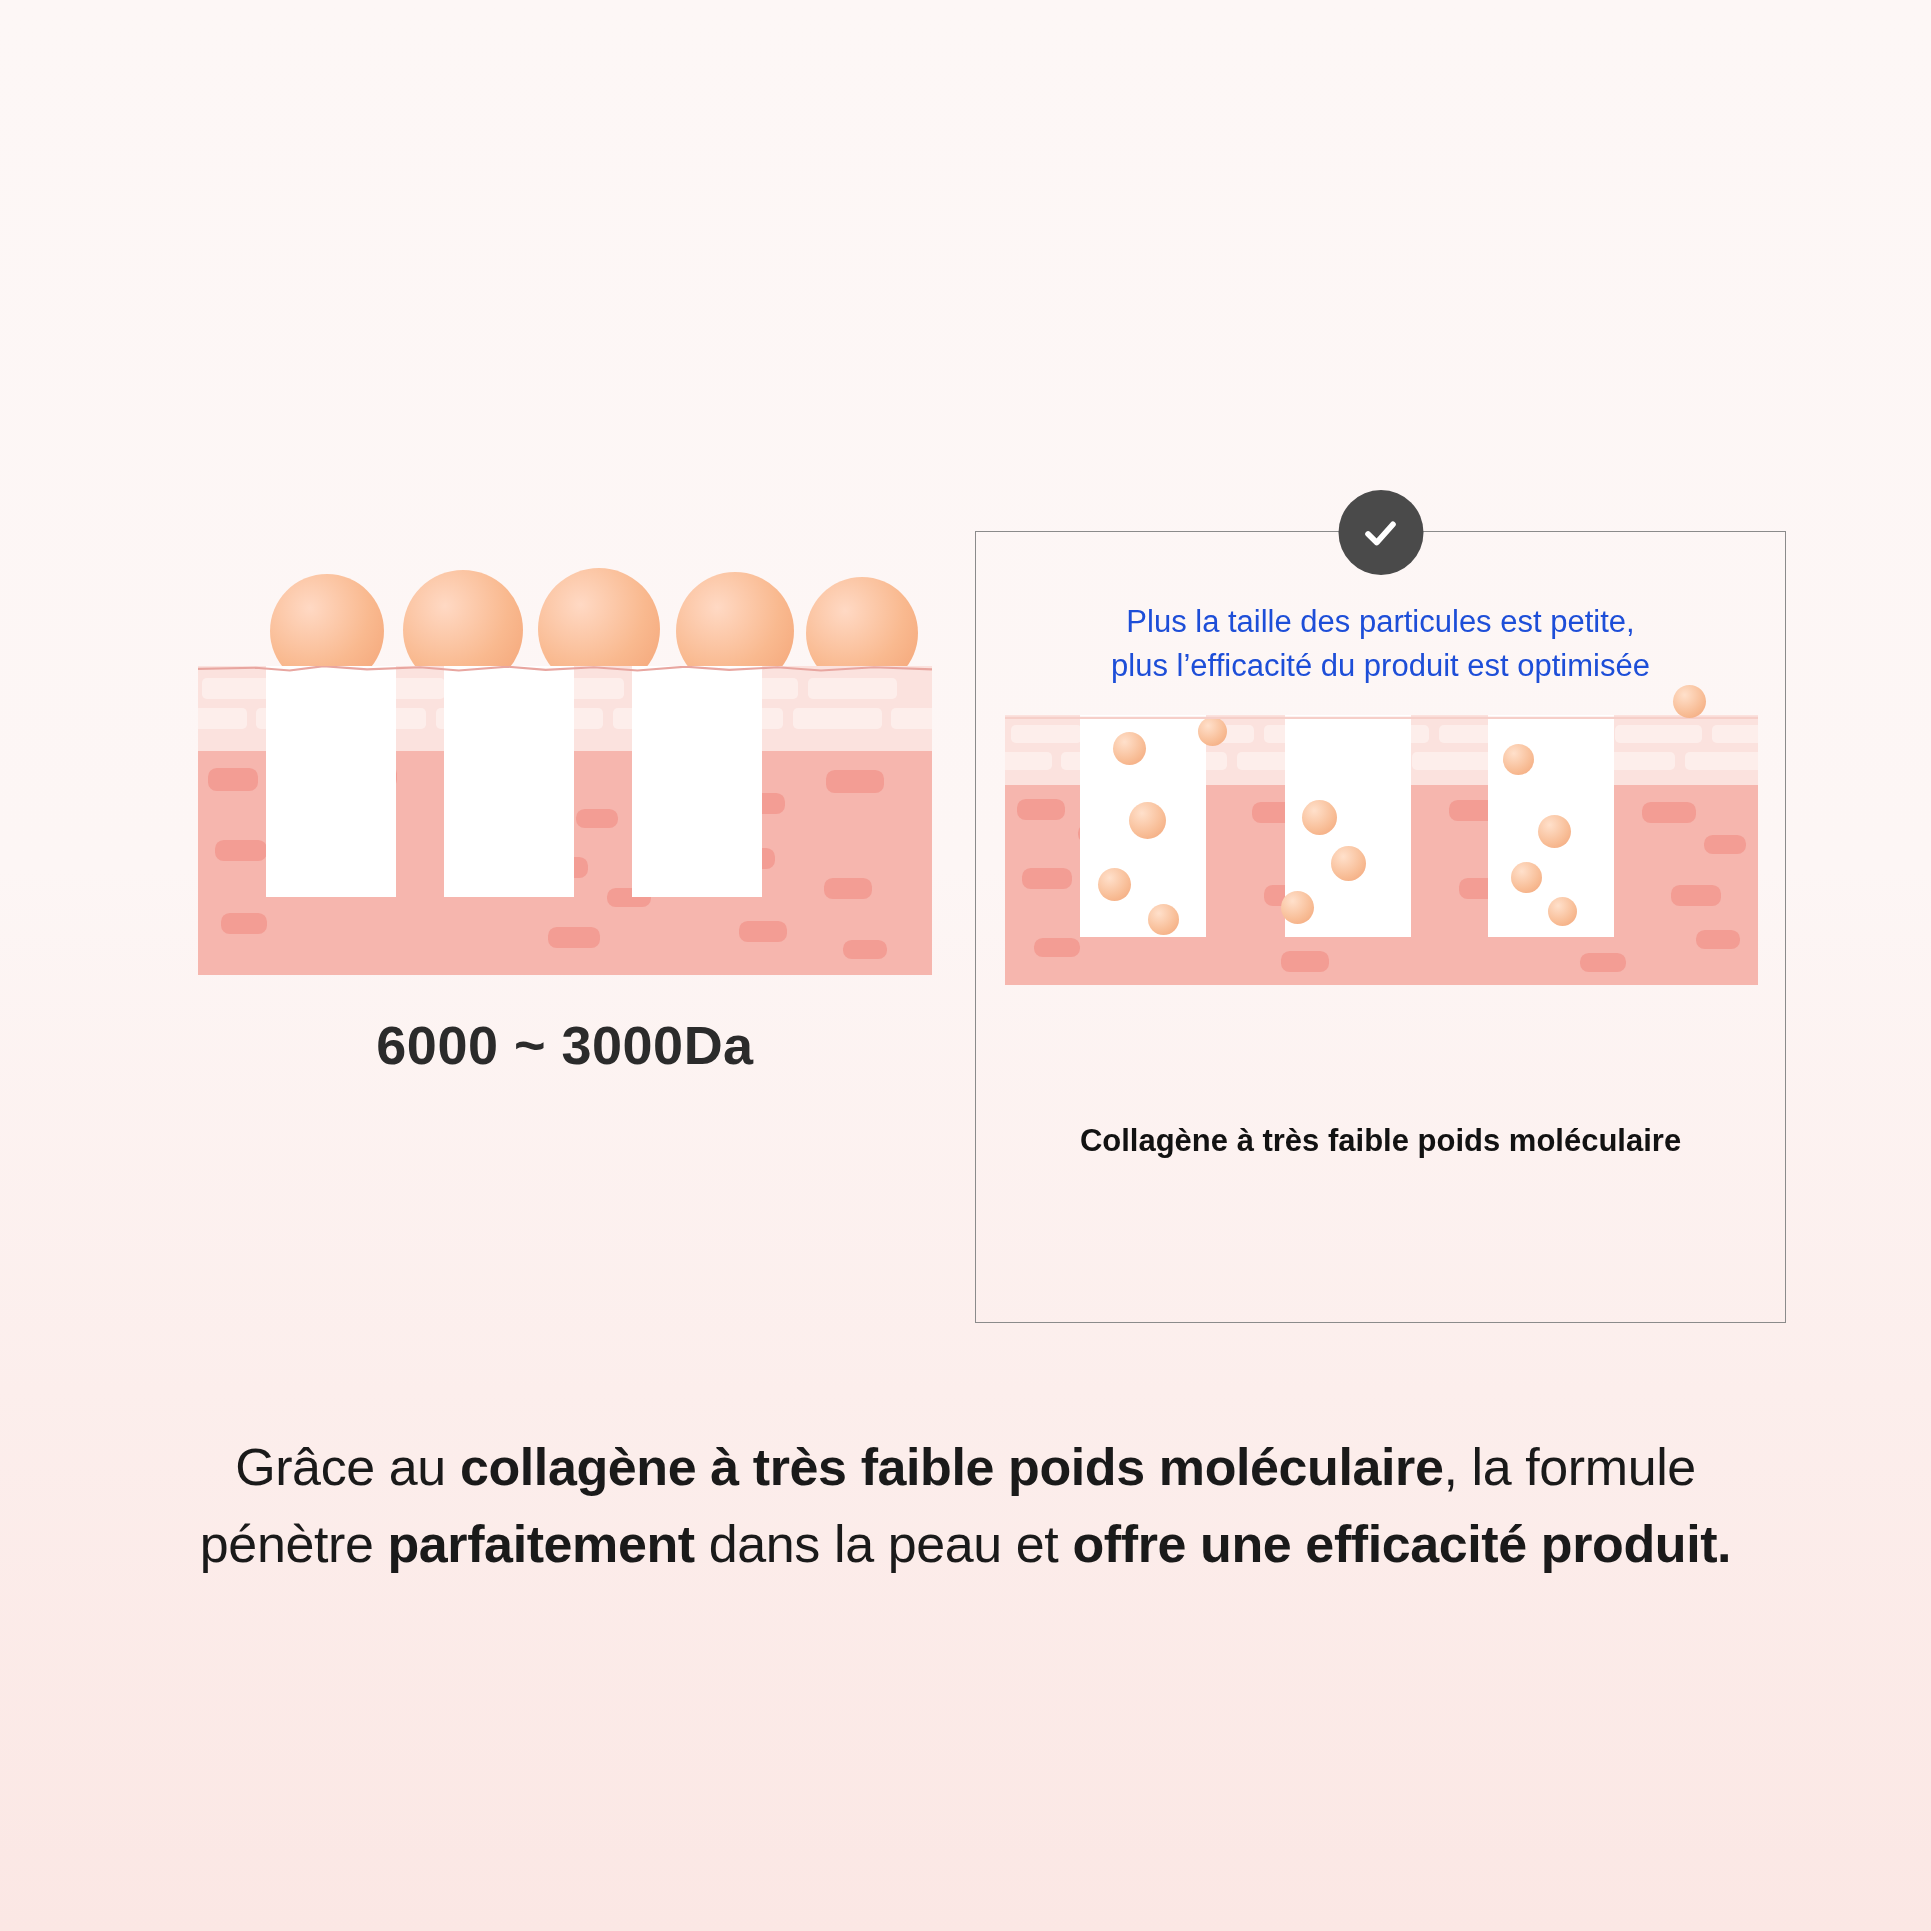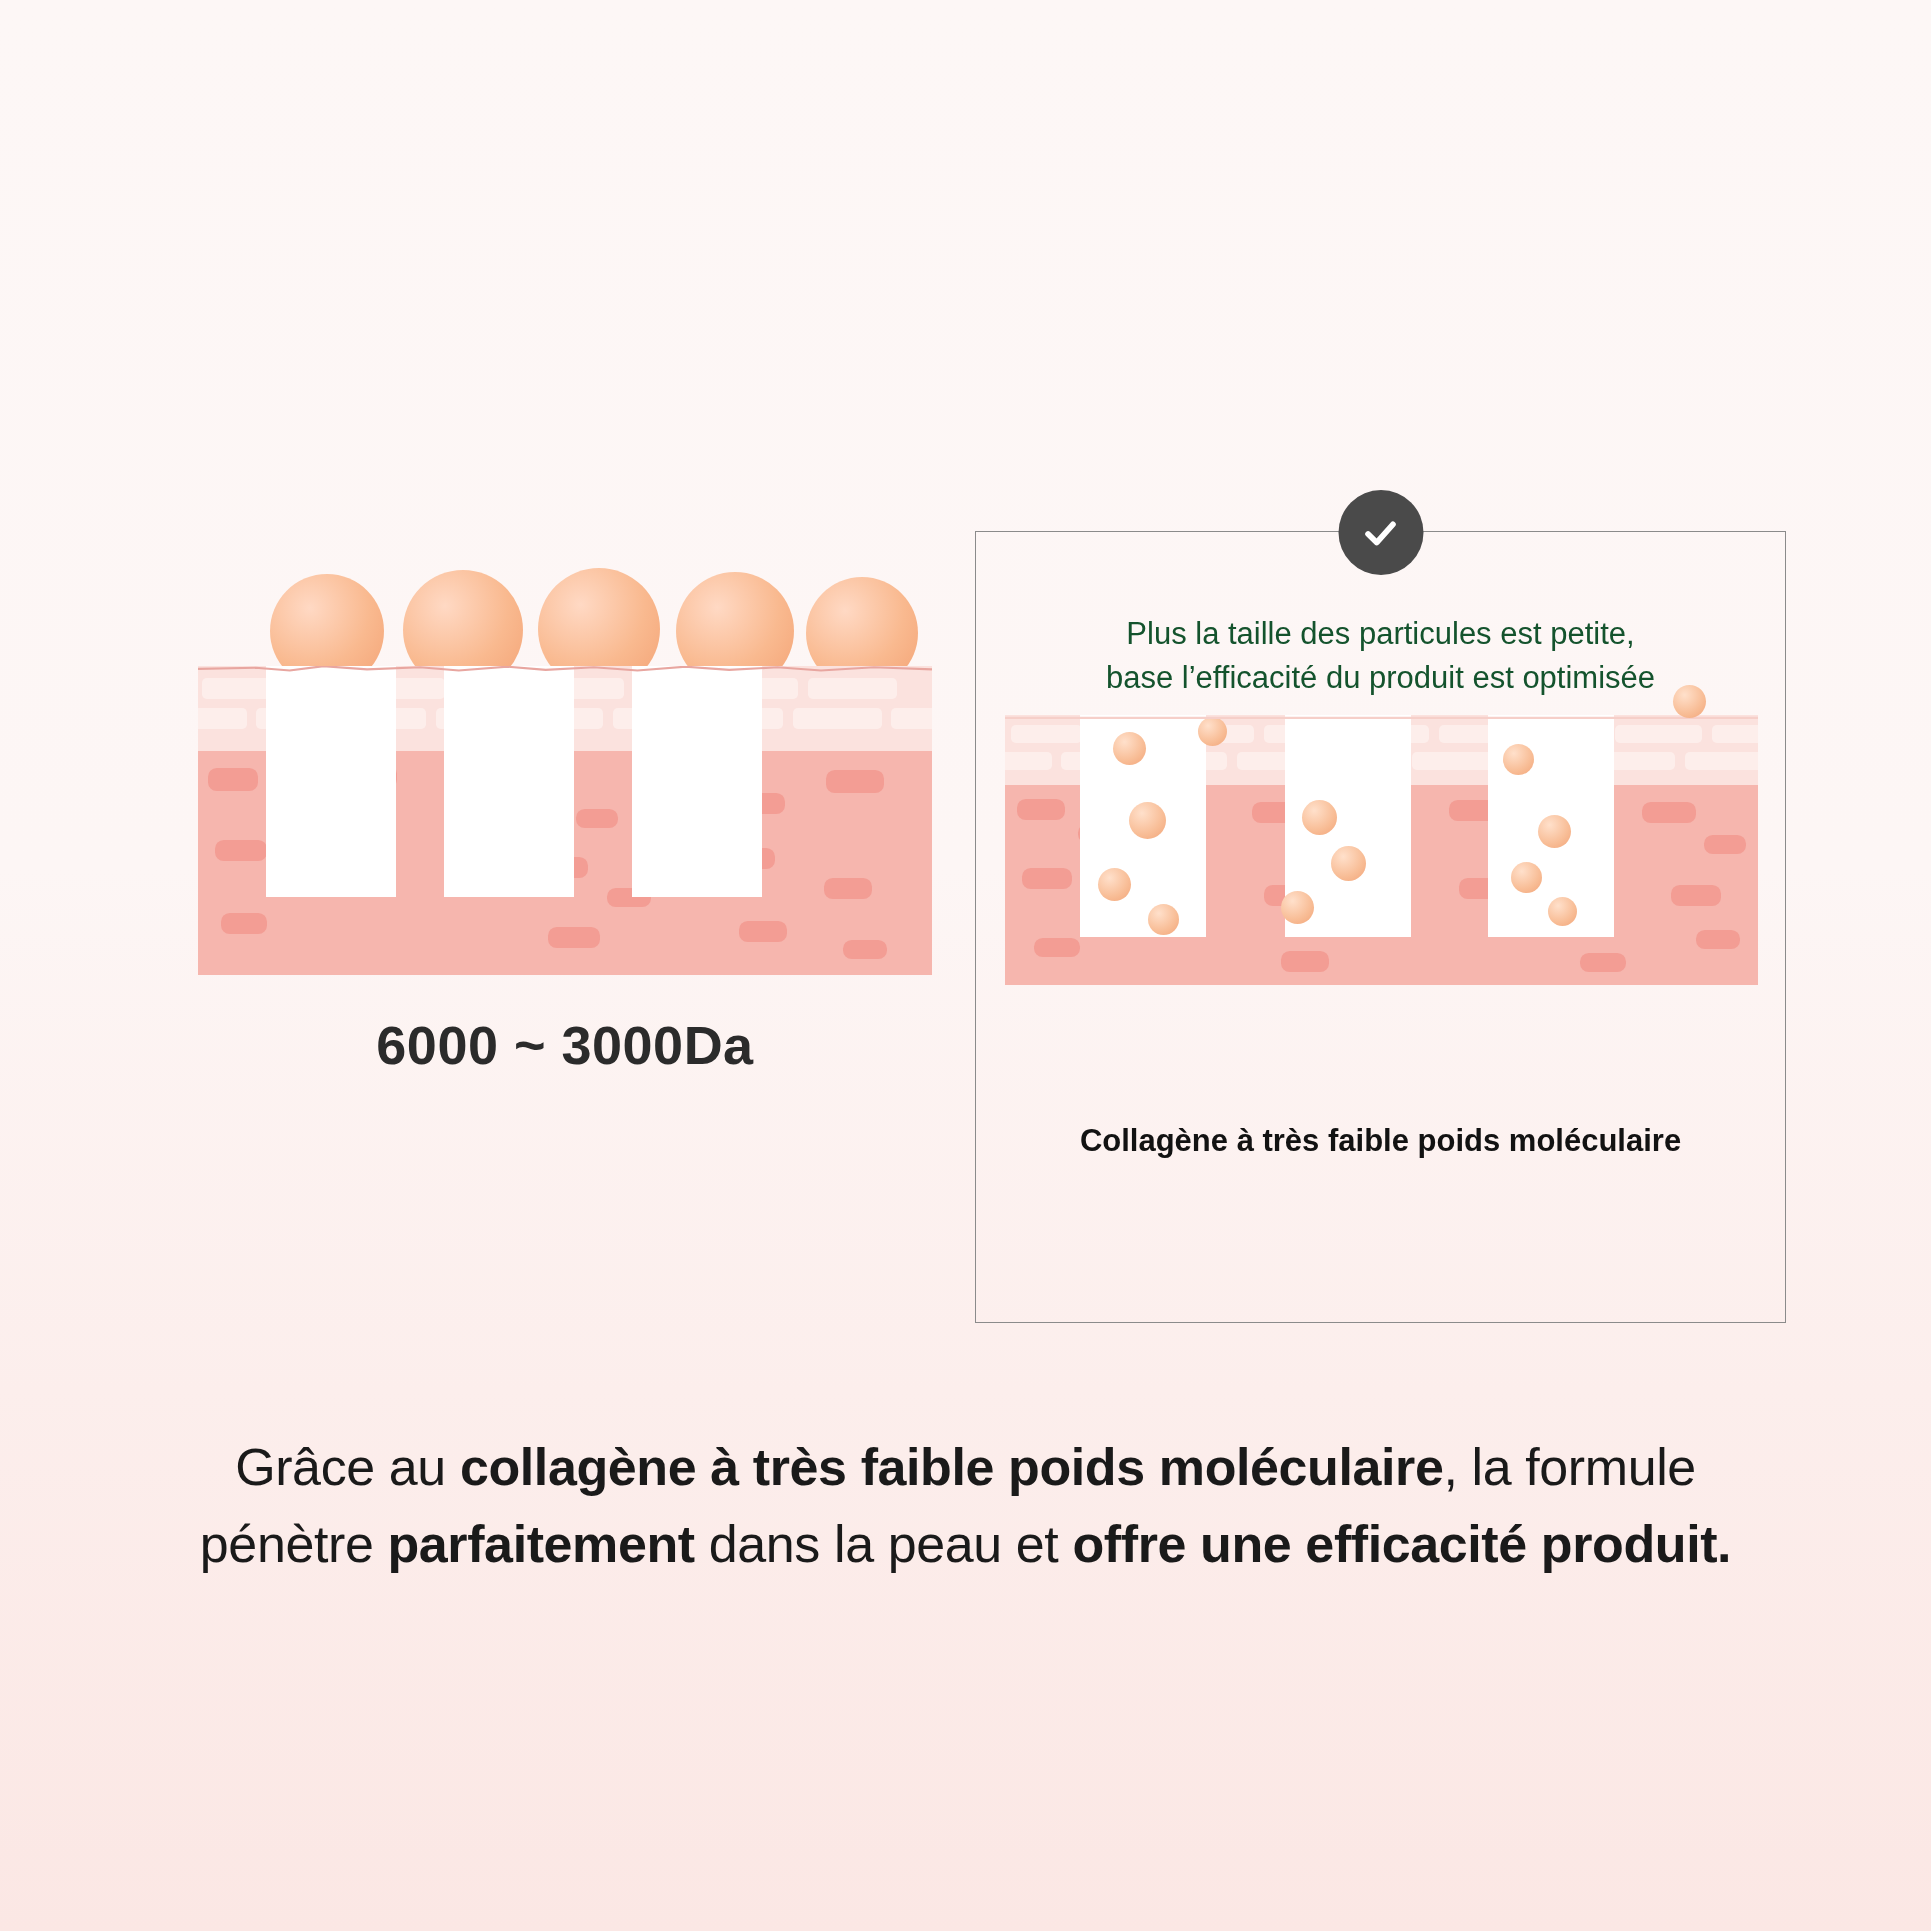--- a/index.html
+++ b/index.html
@@ -152,27 +152,27 @@
     font-size: 31px;
     font-weight: 700;
     color: #121212;
   }
   .cap-left { top: 603px; left: 0; }
   .cap-right { top: 591px; left: 0; }
 
   
   .panel-note {
     position: absolute;
-    top: 80px;
+    top: 68px;
     left: 29px;
     right: 29px;
     text-align: center;
     font-size: 31px;
     line-height: 1.42;
-    color: #14532d;
+    color: #1d4ed8;
   }
 
   
   .check-badge {
     position: absolute;
     top: -42px;
     left: 50%;
     transform: translateX(-50%);
     width: 85px;
     height: 85px;
@@ -279,21 +279,21 @@
     <div class="panel-right">
 
       <div class="check-badge">
         <svg width="44" height="44" viewBox="0 0 46 46" aria-hidden="true">
           <path d="M10 24 L19 33 L36 14" fill="none" stroke="#ffffff" stroke-width="6" stroke-linecap="round" stroke-linejoin="round"></path>
         </svg>
       </div>
 
       <div class="panel-note">
         <div>Plus la taille des particules est petite,</div>
-        <div>base l’efficacité du produit est optimisée</div>
+        <div>plus l’efficacité du produit est optimisée</div>
       </div>
 
       <div class="skin-box" style="left:29px; top:183px; width:753px; height:270px;">
         <div class="layer-epidermis" style="height:70px;"></div>
 
         <div class="brick" style="left:5.8px;  top:9.7px; width:71px; height:18.3px;"></div>
         <div class="brick" style="left:87px; top:9.7px; width:79px; height:18.3px;"></div>
         <div class="brick" style="left:176px;top:9.7px; width:73px; height:18.3px;"></div>
         <div class="brick" style="left:259px;top:9.7px; width:83px; height:18.3px;"></div>
         <div class="brick" style="left:351px;top:9.7px; width:73px; height:18.3px;"></div>

